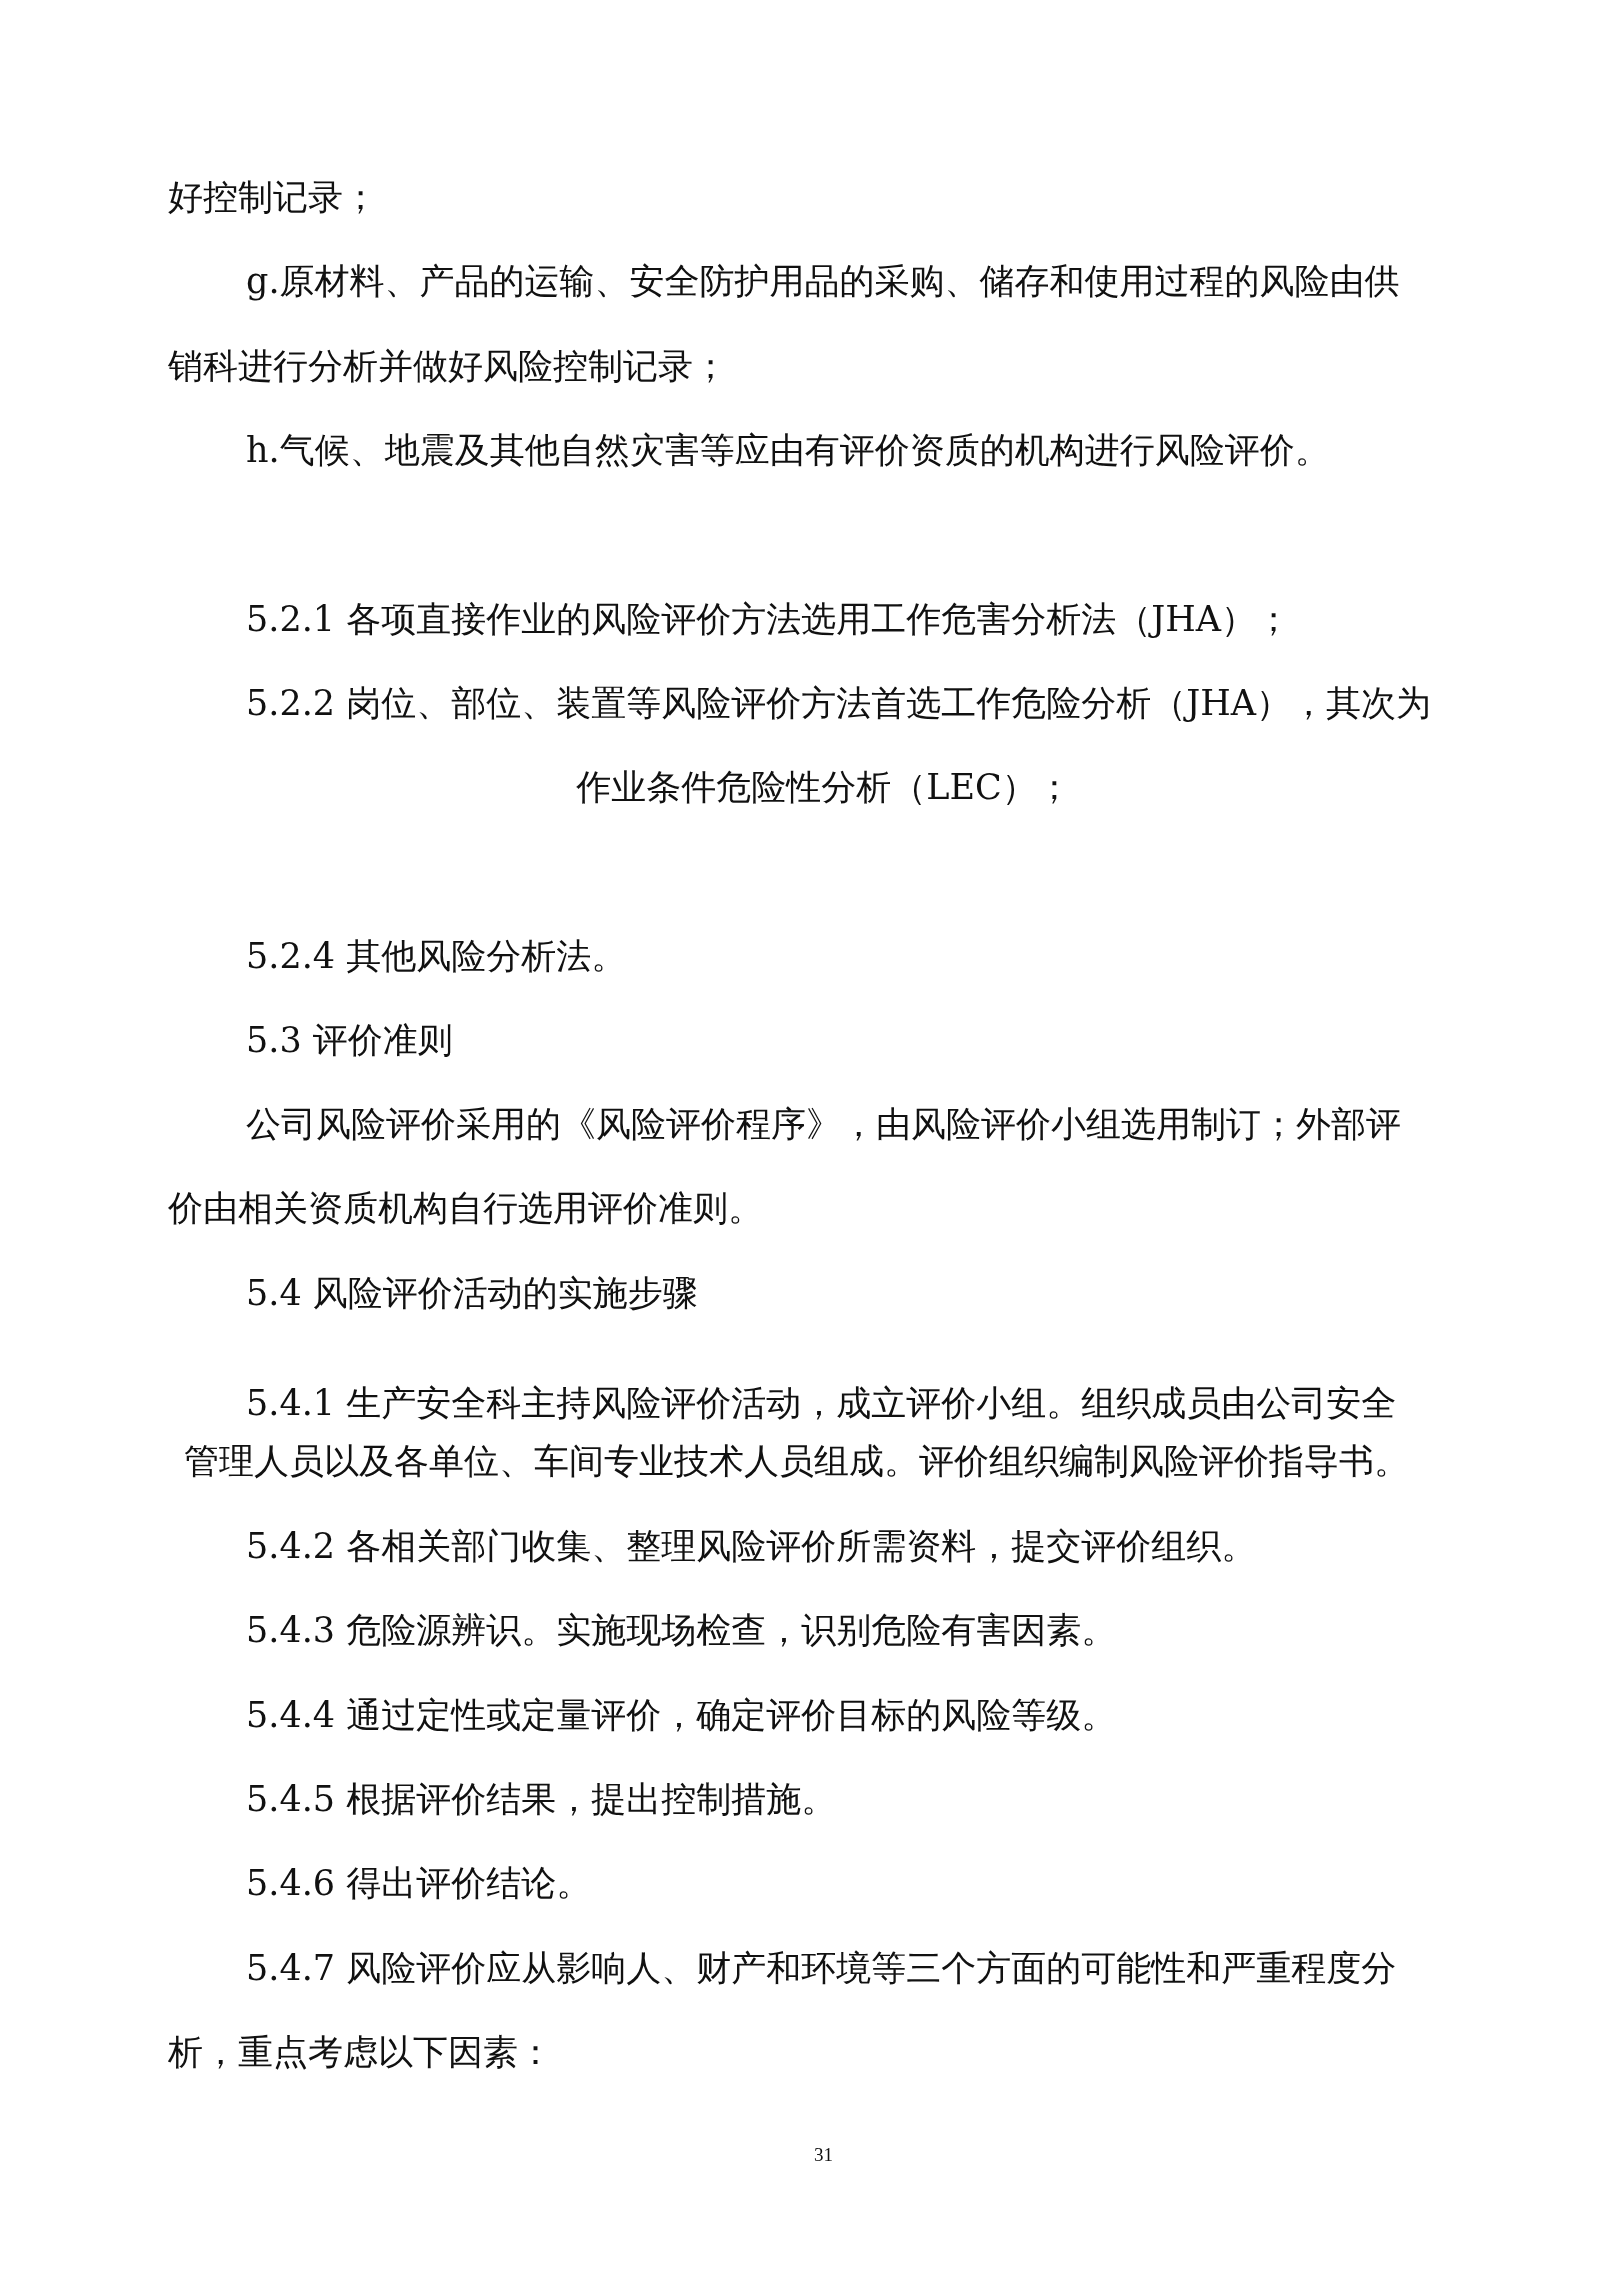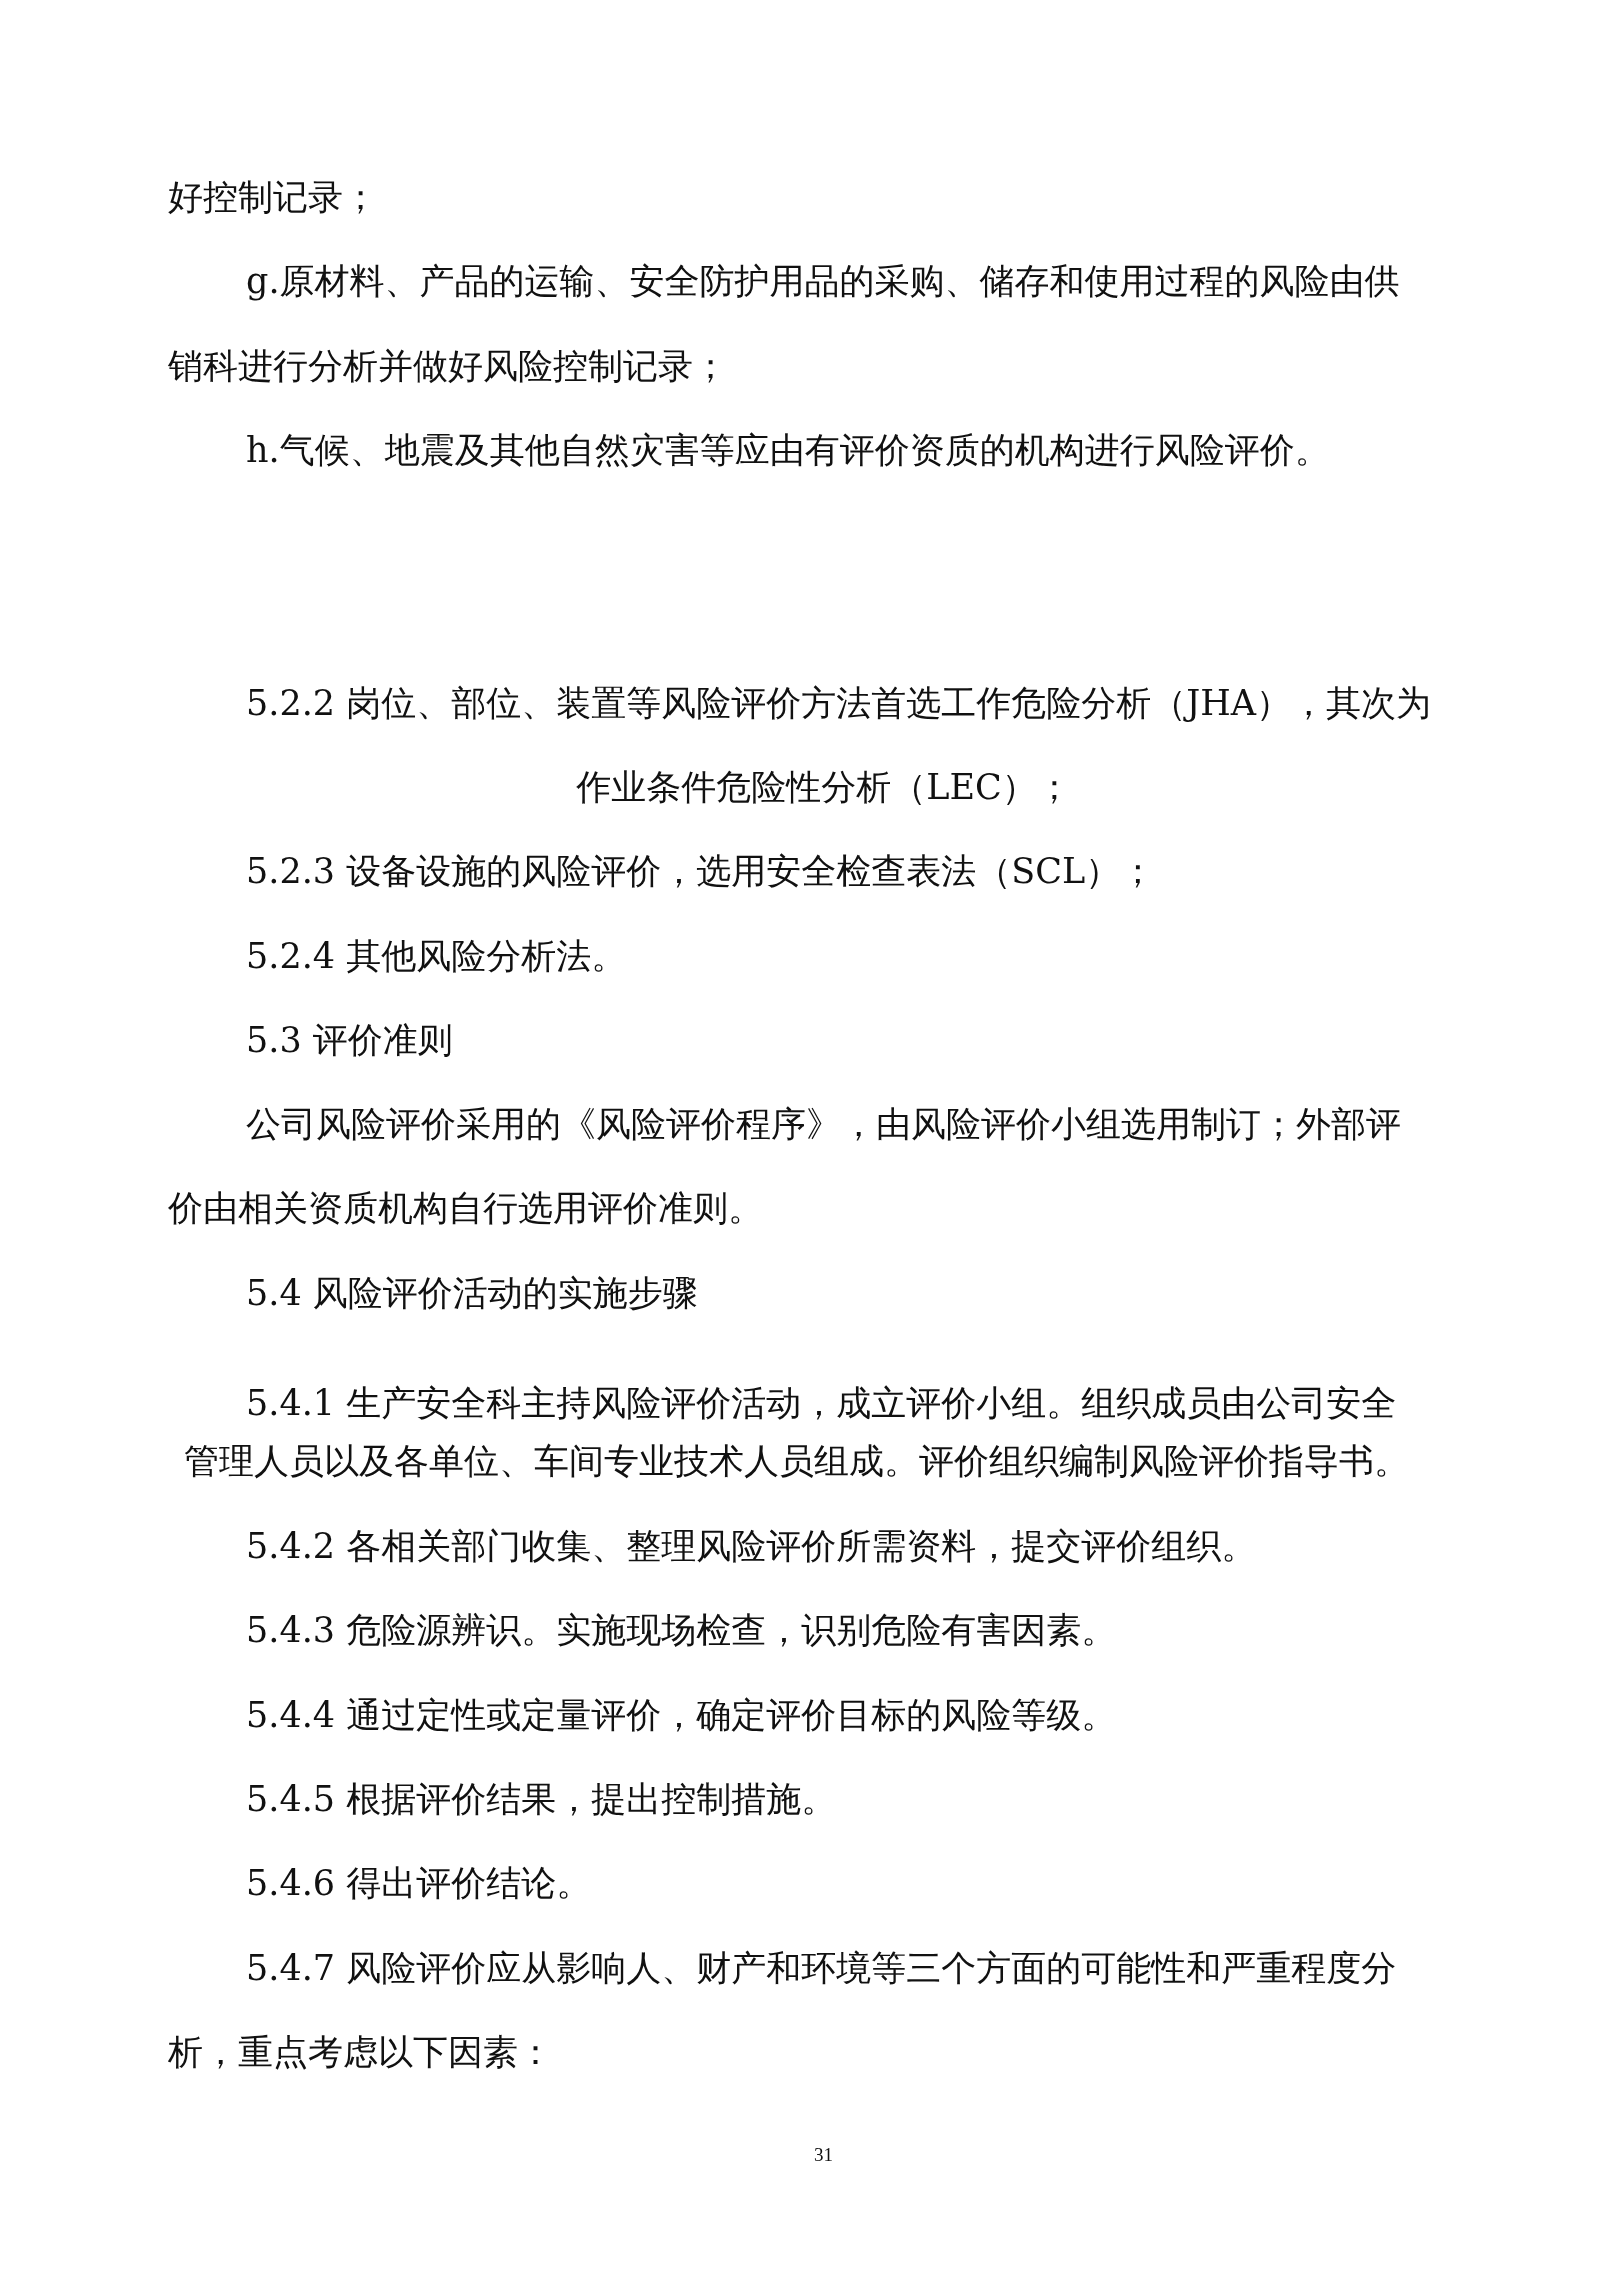--- a/index.html
+++ b/index.html
@@ -46,23 +46,23 @@
     }
   </style>
 </head>
 <body>
 
 <div class="page">
   <div class="line" style="top:173px">好控制记录；</div>
   <div class="line indent" style="top: 257px;">g.原材料、产品的运输、安全防护用品的采购、储存和使用过程的风险由供</div>
   <div class="line" style="top: 342px;">销科进行分析并做好风险控制记录；</div>
   <div class="line indent" style="top: 426px;">h.气候、地震及其他自然灾害等应由有评价资质的机构进行风险评价。</div>
+  <div class="line indent" style="top: 595px;">5.2.1 各项直接作业的风险评价方法选用工作危害分析法（JHA）；</div>
   <div class="line indent" style="top: 679px;">5.2.2 岗位、部位、装置等风险评价方法首选工作危险分析（JHA），其次为</div>
   <div class="line" style="top: 763px; text-align: center;">作业条件危险性分析（LEC）；</div>
-  <div class="line indent" style="top: 847px;">5.2.3 设备设施的风险评价，选用安全检查表法（SCL）；</div>
   <div class="line indent" style="top: 932px;">5.2.4 其他风险分析法。</div>
   <div class="line indent" style="top: 1016px;">5.3  评价准则</div>
   <div class="line indent" style="top: 1100px;">公司风险评价采用的《风险评价程序》，由风险评价小组选用制订；外部评</div>
   <div class="line" style="top: 1184px;">价由相关资质机构自行选用评价准则。</div>
   <div class="line indent" style="top: 1269px;">5.4  风险评价活动的实施步骤</div>
   <div class="line indent" style="top: 1353px; margin-top: 26px;">5.4.1 生产安全科主持风险评价活动，成立评价小组。组织成员由公司安全</div>
   <div class="line" style="top: 1437px; margin-left: 16px;">管理人员以及各单位、车间专业技术人员组成。评价组织编制风险评价指导书。</div>
   <div class="line indent" style="top: 1522px;">5.4.2 各相关部门收集、整理风险评价所需资料，提交评价组织。</div>
   <div class="line indent" style="top: 1606px;">5.4.3 危险源辨识。实施现场检查，识别危险有害因素。</div>
   <div class="line indent" style="top: 1691px;">5.4.4 通过定性或定量评价，确定评价目标的风险等级。</div>

